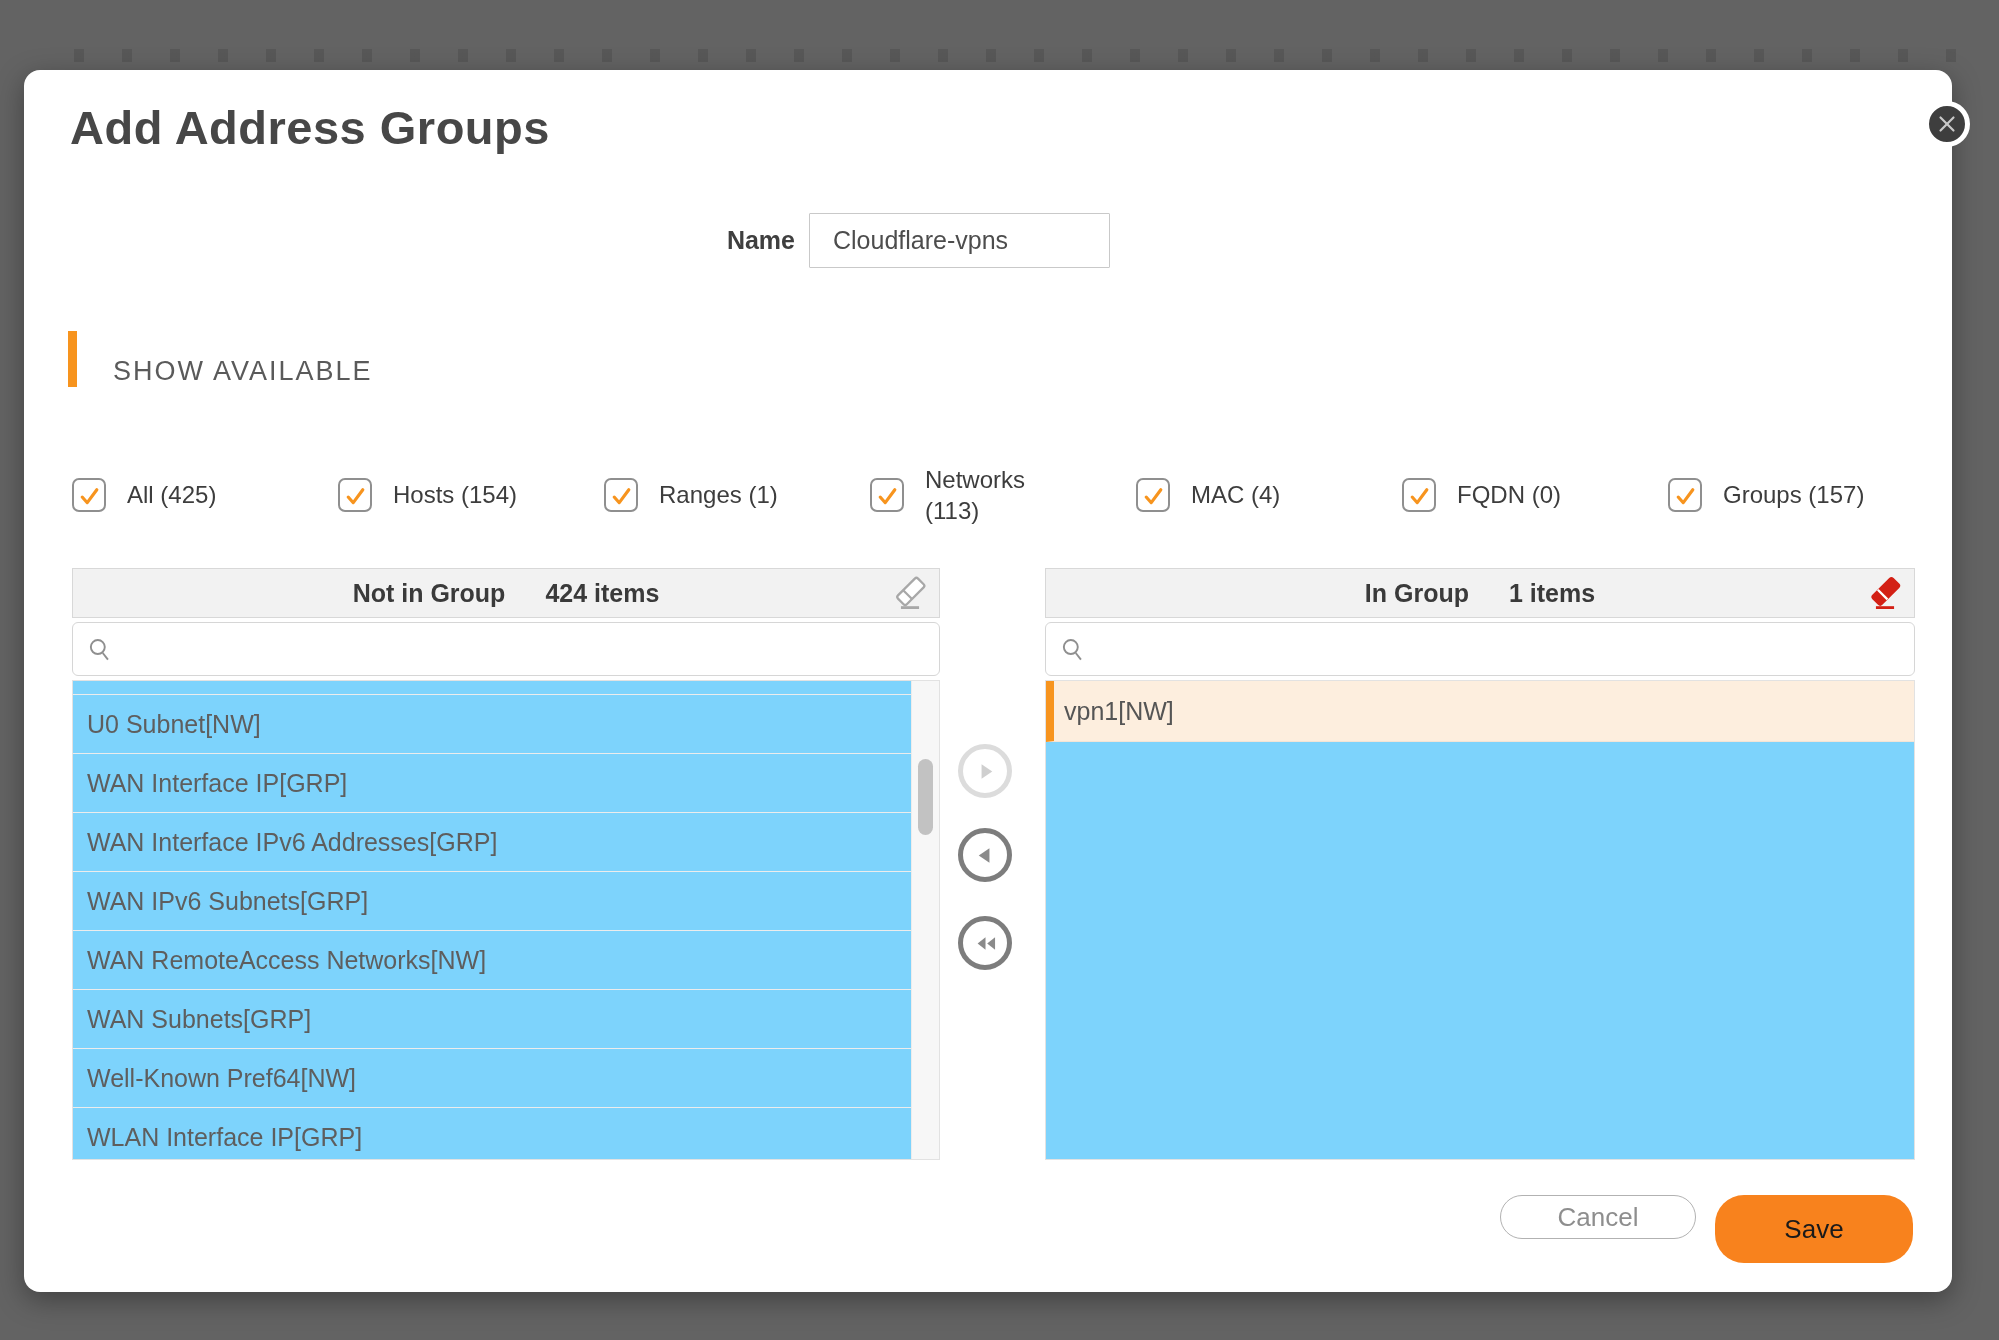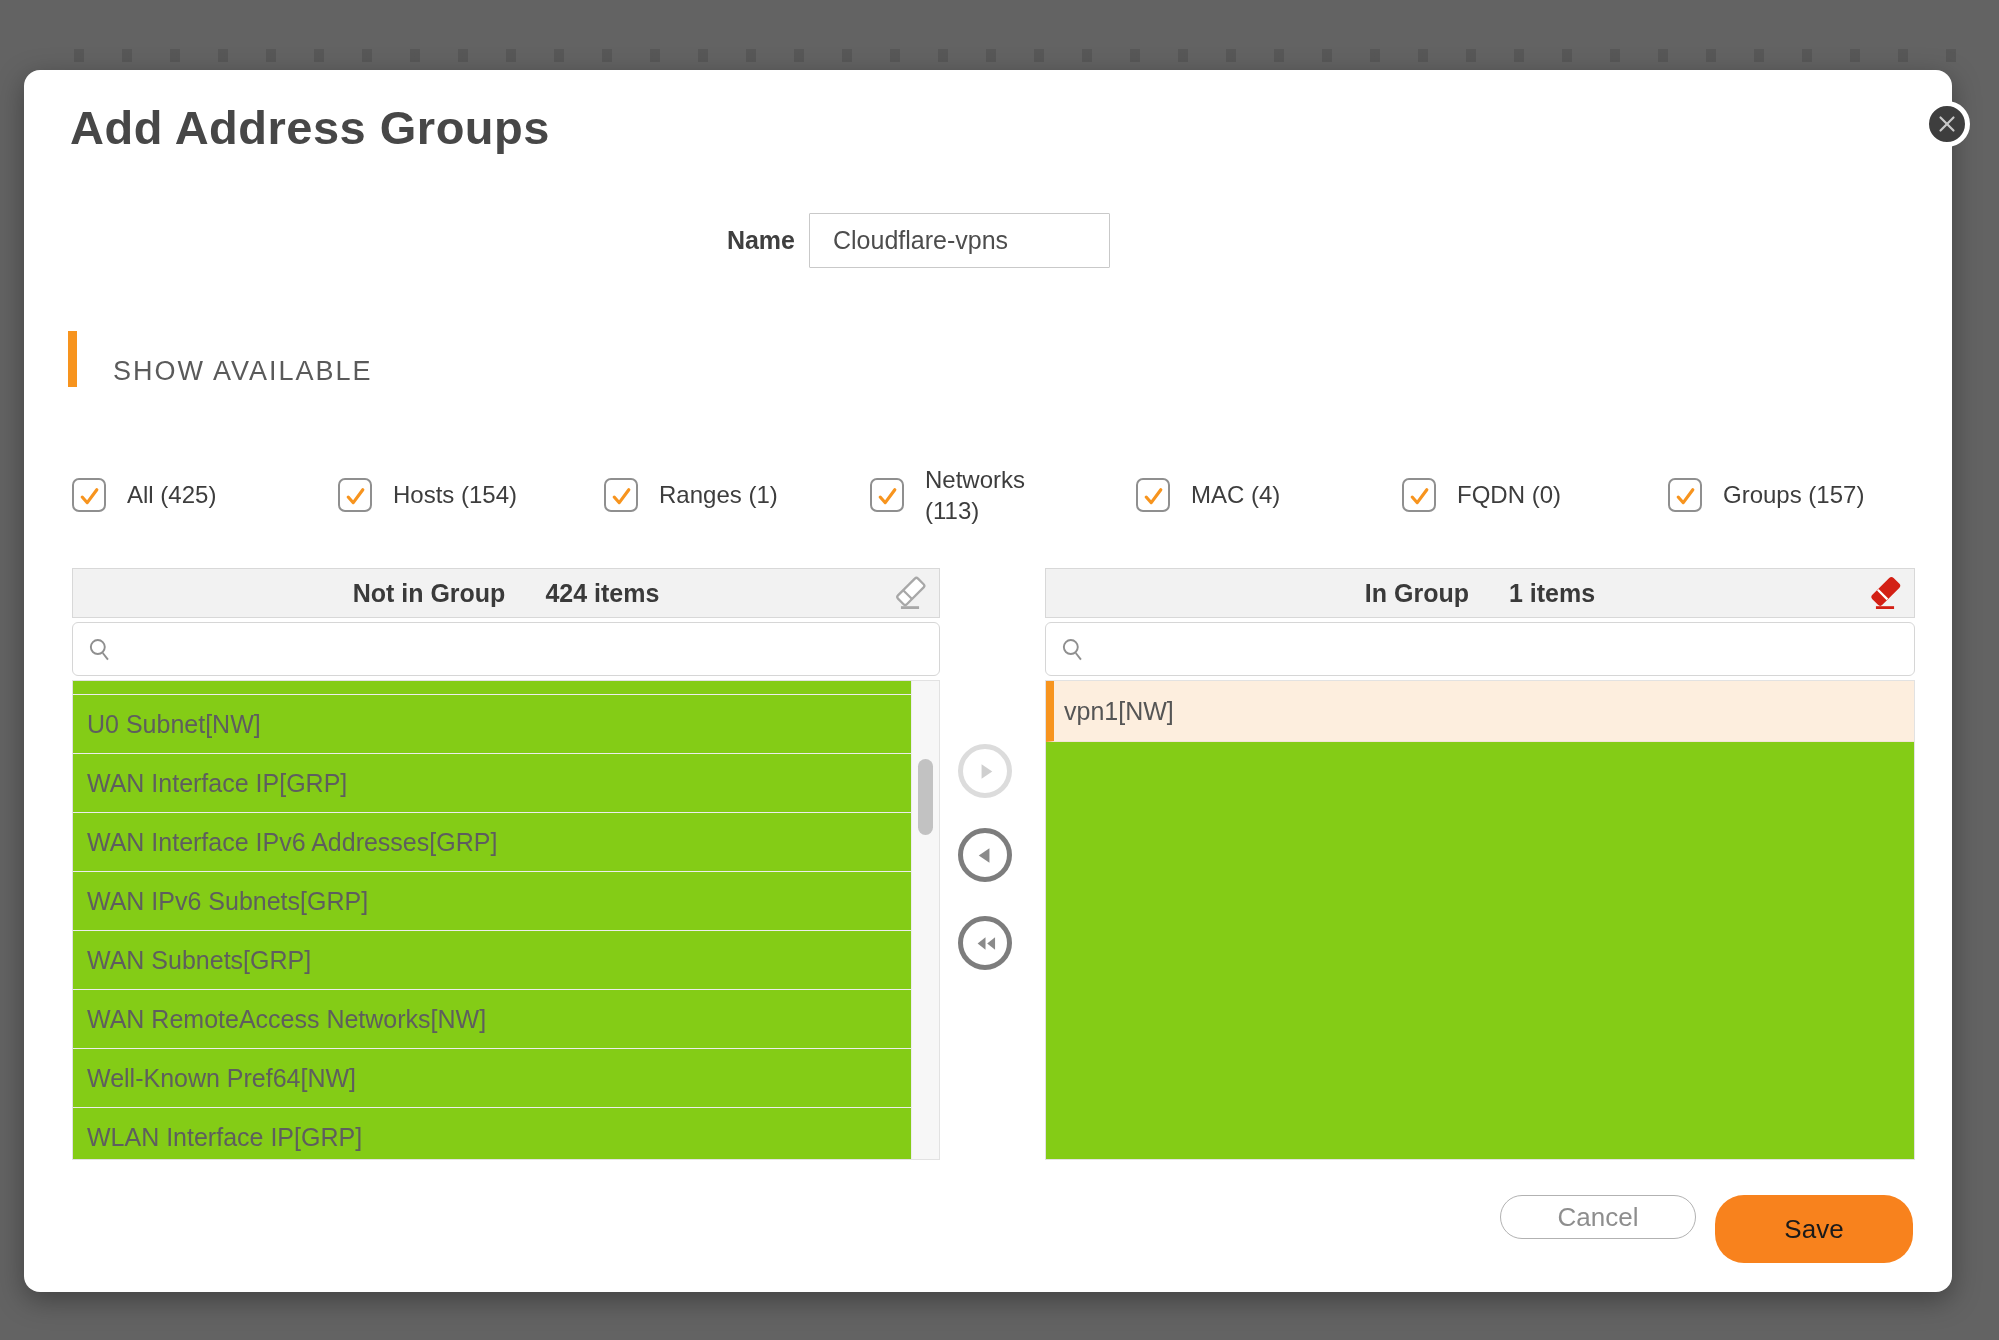--- a/index.html
+++ b/index.html
@@ -42,21 +42,21 @@
     display:flex;align-items:center;justify-content:center;gap:40px;position:relative;}
   .panel-title,.panel-count{font-size:25px;font-weight:700;color:#3a3a3a;}
   .eraser{position:absolute;right:12px;top:8px;width:34px;height:34px;cursor:pointer;}
   .eraser svg{width:34px;height:34px;overflow:visible;}
   .search{margin-top:4px;height:54px;box-sizing:border-box;border:1px solid #d6d6d6;border-radius:6px;
     background:#fff;display:flex;align-items:center;padding-left:13px;}
   .search svg{width:27px;height:27px;flex:none;}
   .search input{border:none;outline:none;flex:1;font-size:24px;color:#555;margin-left:10px;
     font-family:inherit;background:transparent;height:90%;}
   .list{margin-top:4px;height:480px;box-sizing:border-box;border:1px solid #e2e2e2;position:relative;
-    overflow:hidden;background:#84cc16;}
+    overflow:hidden;background:#7dd3fc;}
   .left .rows{margin-right:27px;padding-top:13px;}
   .left .rows .list-row:first-child{border-top:1px solid #ececec;}
   .list-row{height:58px;display:flex;align-items:center;padding-left:14px;border-bottom:1px solid #ececec;
     font-size:25px;color:#5e5e5e;cursor:pointer;}
   .list-row.sel{height:60px;background:var(--sel-bg);border-left:8px solid var(--sel-border);
     padding-left:10px;border-bottom:1px solid #f3e4d6;color:#555;}
   .scroll-track{position:absolute;top:0;right:0;bottom:0;width:27px;background:#f7f7f7;border-left:1px solid #ececec;}
   .scroll-thumb{position:absolute;left:6px;top:78px;width:15px;height:76px;border-radius:8px;background:#c2c2c2;}
   .transfer-btn{position:absolute;left:934px;width:54px;height:54px;box-sizing:border-box;border-radius:50%;
     background:#fff;display:flex;align-items:center;justify-content:center;padding:0;cursor:pointer;}
@@ -184,24 +184,24 @@
             <div class="list-row">
               <span class="row-label">WAN Interface IP[GRP]</span>
             </div>
             <div class="list-row">
               <span class="row-label">WAN Interface IPv6 Addresses[GRP]</span>
             </div>
             <div class="list-row">
               <span class="row-label">WAN IPv6 Subnets[GRP]</span>
             </div>
             <div class="list-row">
+              <span class="row-label">WAN RemoteAccess Networks[NW]</span>
+            </div>
+            <div class="list-row">
               <span class="row-label">WAN Subnets[GRP]</span>
-            </div>
-            <div class="list-row">
-              <span class="row-label">WAN RemoteAccess Networks[NW]</span>
             </div>
             <div class="list-row">
               <span class="row-label">Well-Known Pref64[NW]</span>
             </div>
             <div class="list-row">
               <span class="row-label">WLAN Interface IP[GRP]</span>
             </div>
           </div>
         <div class="scroll-track">
           <div class="scroll-thumb"></div>

